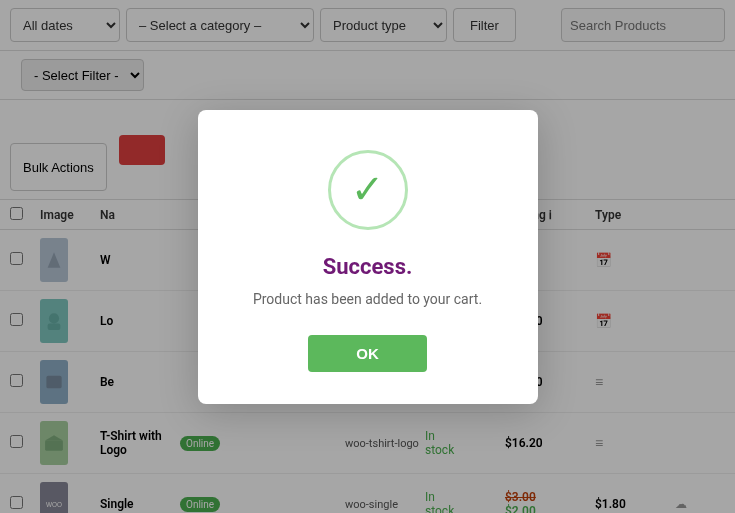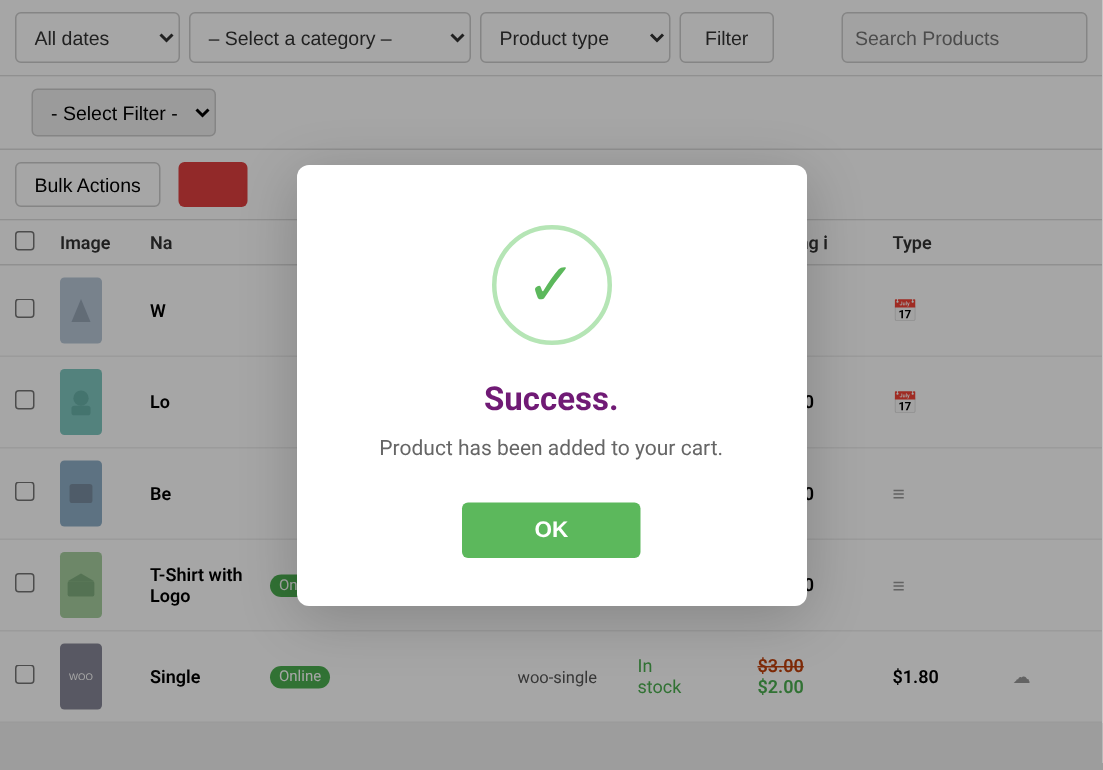--- a/index.html
+++ b/index.html
@@ -65,27 +65,28 @@
     
     .action-row {
       display: flex;
       align-items: center;
       padding: 8px 10px;
       background: #fff;
       border-bottom: 1px solid #ddd;
       gap: 6px;
     }
     .bulk-actions-btn {
-      height: 30px;
+      height: 48px;
       padding: 0 12px;
       border: 1px solid #ccc;
       border-radius: 4px;
       background: #fff;
       font-size: 13px;
       cursor: pointer;
+      margin-top: 35px;
     }
     .add-btn {
       height: 30px;
       padding: 0 14px;
       background: #e04040;
       color: #fff;
       border: none;
       border-radius: 4px;
       font-size: 13px;
       cursor: pointer;

